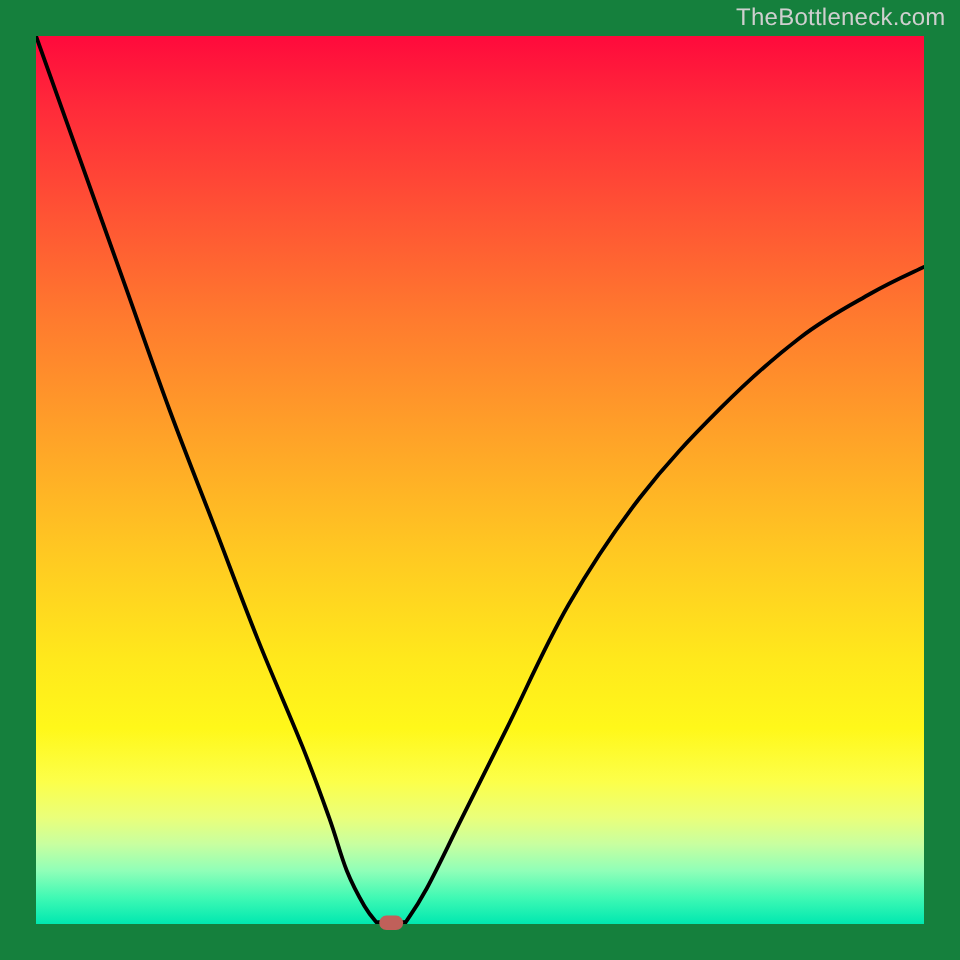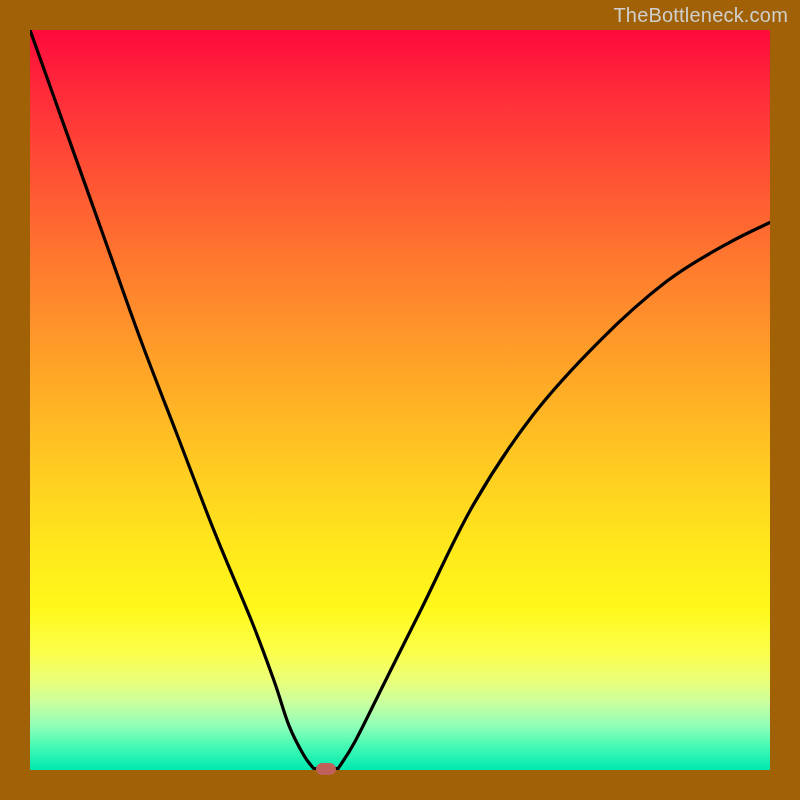--- a/index.html
+++ b/index.html
@@ -10,21 +10,21 @@
     background: #000;
     overflow: hidden;
     font-family: Arial, Helvetica, sans-serif;
   }
   .frame {
     position: absolute;
     top: 0;
     left: 0;
     width: 800px;
     height: 800px;
-    background: #a16207;
+    background: #15803d;
   }
   .plot-area {
     position: absolute;
     top: 30px;
     left: 30px;
     width: 740px;
     height: 740px;
     background: linear-gradient(to bottom,
       #ff0a3c 0%,
       #ff2a3a 8%,

